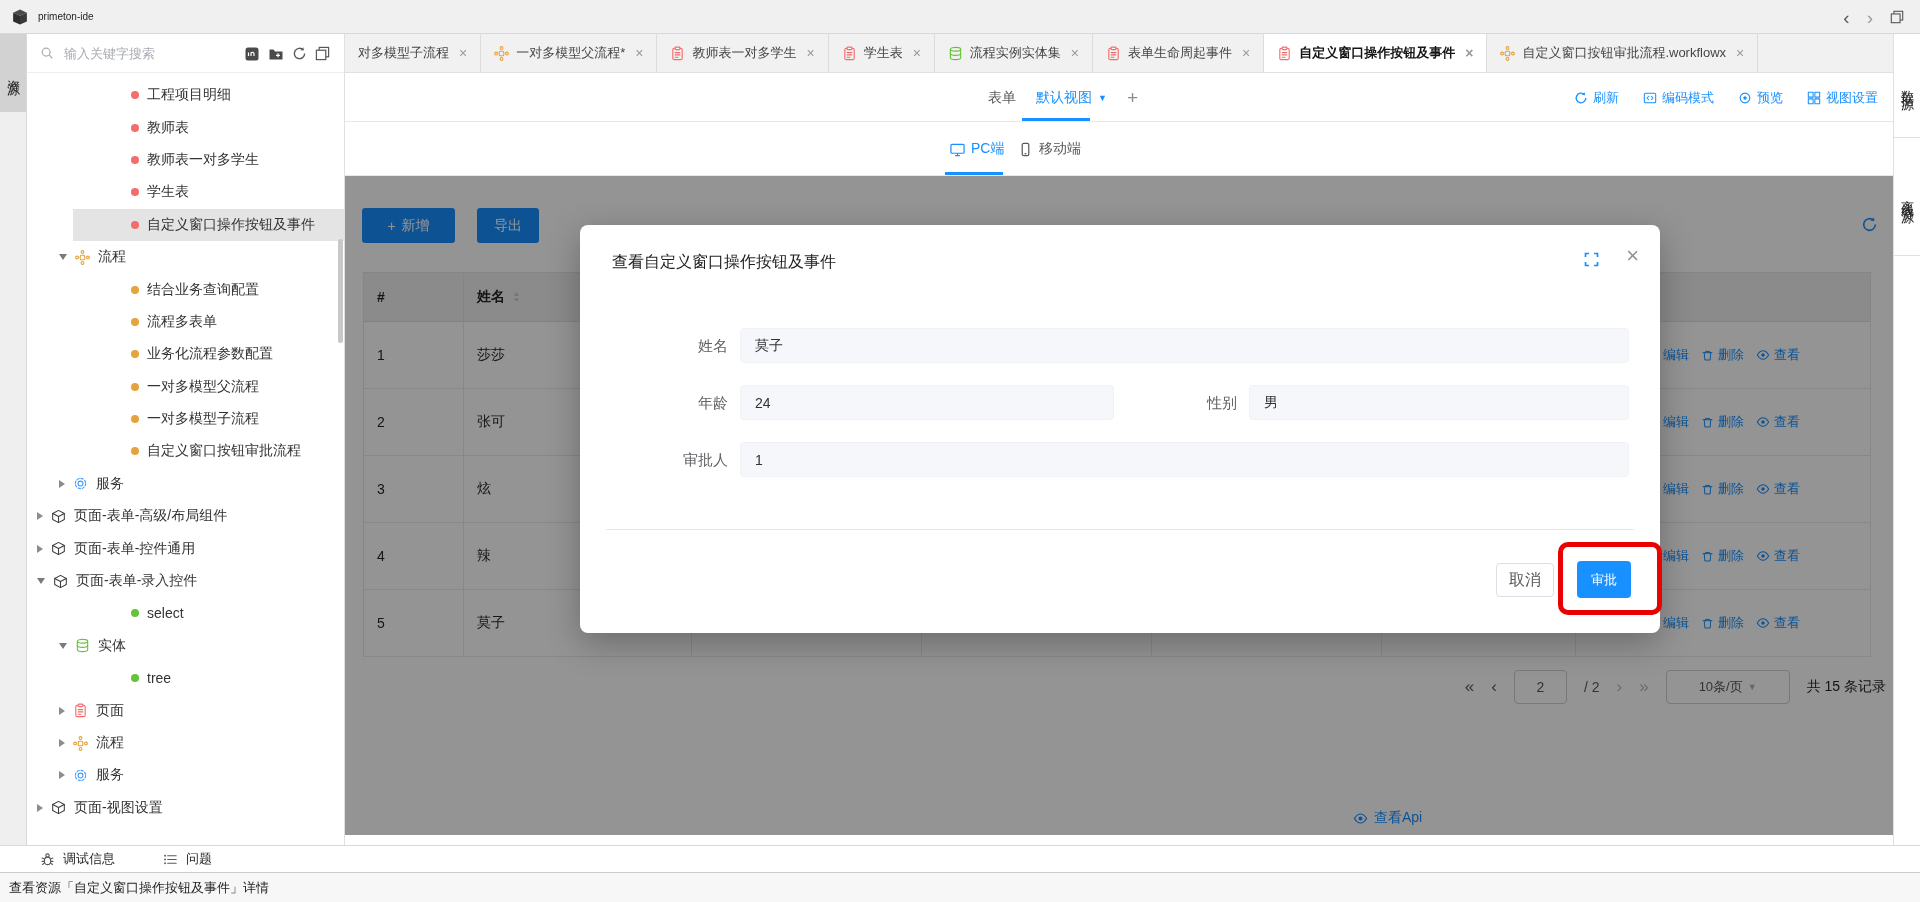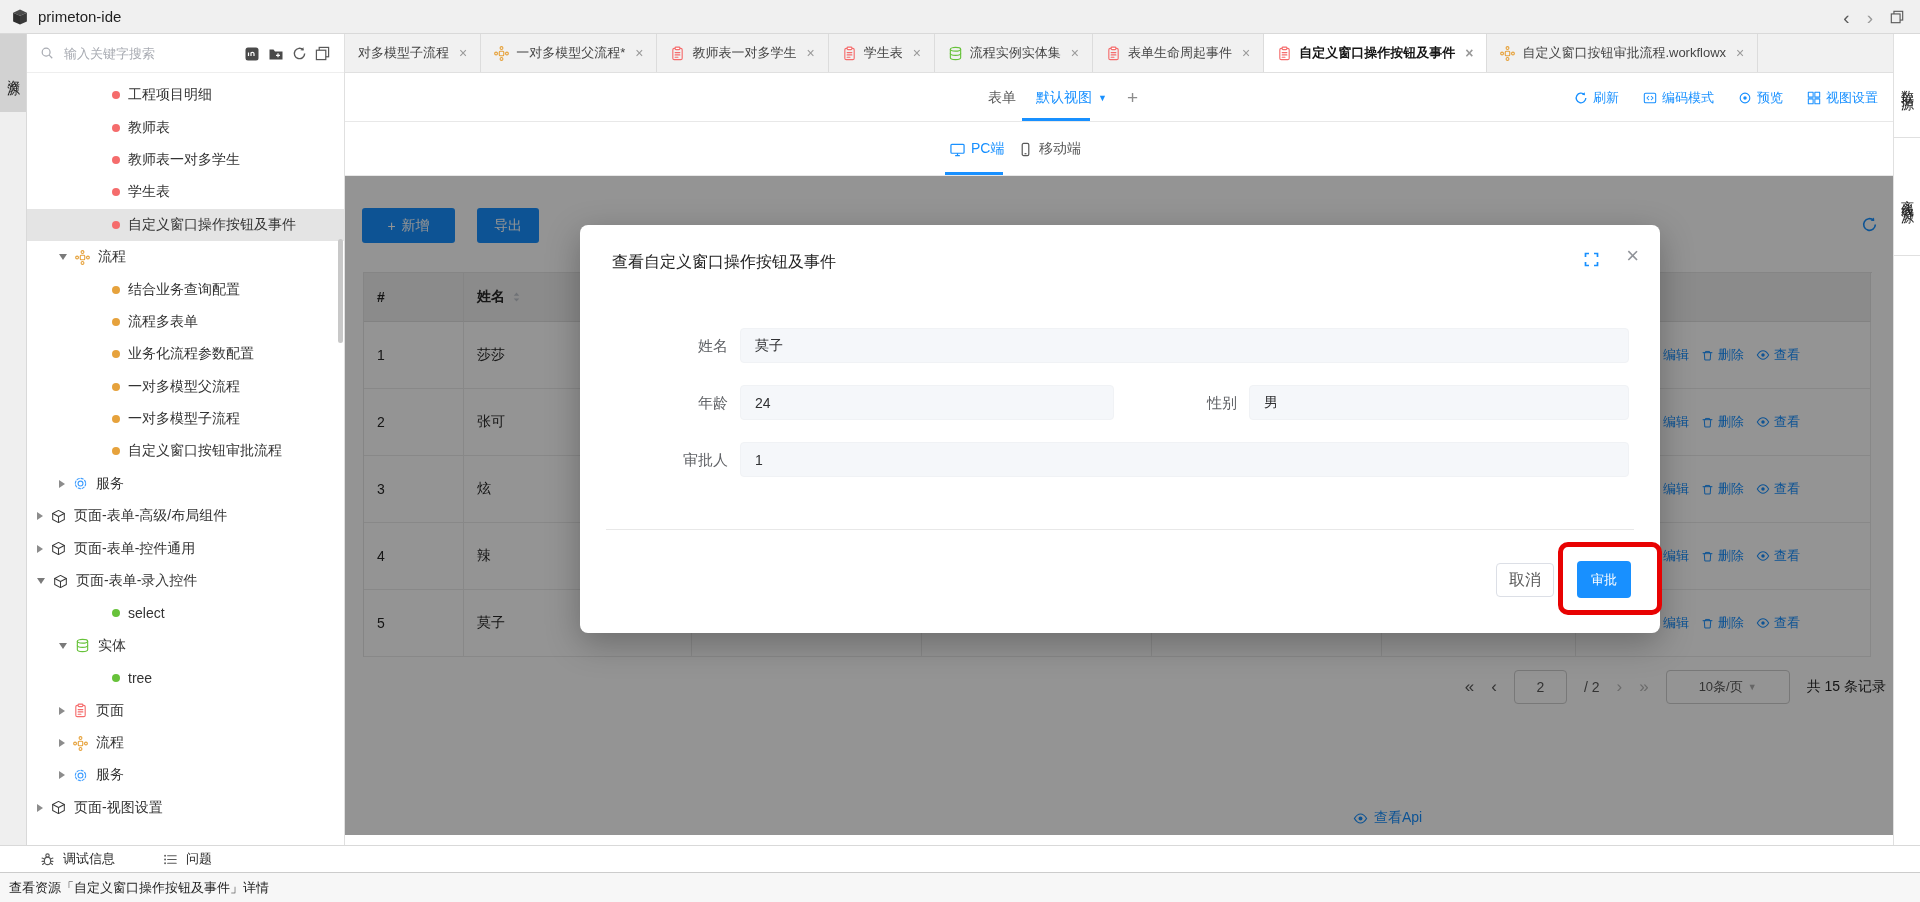--- a/index.html
+++ b/index.html
@@ -5,21 +5,21 @@
   html,body{margin:0;padding:0;background:#fff;}
   *{box-sizing:border-box;}
   .app{position:relative;width:1920px;height:902px;overflow:hidden;
        font-family:"Liberation Sans","DejaVu Sans",sans-serif;color:#262626;}
   .icn{display:inline-flex;align-items:center;justify-content:center;line-height:0;}
 
   
   .titlebar{position:absolute;left:0;top:0;width:1920px;height:34px;background:#f0f0f0;
             border-bottom:1px solid #d9d9d9;display:flex;align-items:center;}
   .titlebar .logo{margin-left:10px;}
-  .titlebar .apptitle{margin-left:8px;font-size:15px;color:#1f1f1f;}
+  .titlebar .apptitle{margin-left:8px;font-size:10px;color:#1f1f1f;}
   .win-ctrls{position:absolute;right:16px;top:0;height:34px;display:flex;align-items:center;gap:17px;}
   .win-ctrls .nav{font-size:19px;color:#595959;line-height:1;}
   .win-ctrls .nav.fwd{color:#9a9a9a;}
 
   
   .leftrail{position:absolute;left:0;top:34px;width:27px;height:811px;background:#efefef;
             border-right:1px solid #d9d9d9;}
   .leftrail .seg{width:100%;height:78px;background:#d2d2d2;display:flex;align-items:center;justify-content:center;}
   .vtext{writing-mode:vertical-rl;letter-spacing:4px;font-size:13px;color:#1f1f1f;}
 
@@ -34,21 +34,21 @@
   .searchrow{height:39px;border-bottom:1px solid #eee;display:flex;align-items:center;padding-left:13px;position:relative;}
   .searchrow input{border:none;outline:none;background:transparent;font-size:13px;color:#333;width:150px;margin-left:8px;
                    font-family:"Liberation Sans","DejaVu Sans",sans-serif;}
   .searchrow input::placeholder{color:#a8abb2;}
   .side-tools{position:absolute;right:14px;top:0;height:39px;display:flex;align-items:center;gap:8px;}
   .tree{position:relative;height:772px;overflow:hidden;padding-top:6px;}
   .tree-row{display:flex;align-items:center;height:32.4px;gap:8px;font-size:14px;color:#333;white-space:nowrap;}
   .tree-row.sel{background:#e4e4e4;}
   .tree-row.lvl1{padding-left:10px;}
   .tree-row.lvl2{padding-left:32px;}
-  .tree-row.lvl3{padding-left:85px;}
+  .tree-row.lvl3{padding-left:58px;margin-left:46px;}
   .dot{width:8px;height:8px;border-radius:50%;flex:0 0 8px;}
   .dot.red{background:#f56c6c;}.dot.orange{background:#e6a23c;}.dot.green{background:#67c23a;}
   .arr{width:0;height:0;border-style:solid;flex:0 0 auto;}
   .arr.right{border-width:4.5px 0 4.5px 6px;border-color:transparent transparent transparent #8c8c8c;}
   .arr.down{border-width:6px 4.5px 0 4.5px;border-color:#7a7a7a transparent transparent transparent;}
   .sb-thumb{position:absolute;right:1px;top:205px;width:5px;height:104px;background:#c8c8c8;border-radius:3px;}
 
   
   .tabstrip{position:absolute;left:345px;top:34px;width:1548px;height:39px;background:#f1f1f1;
             border-bottom:1px solid #e0e0e0;display:flex;overflow:hidden;}

